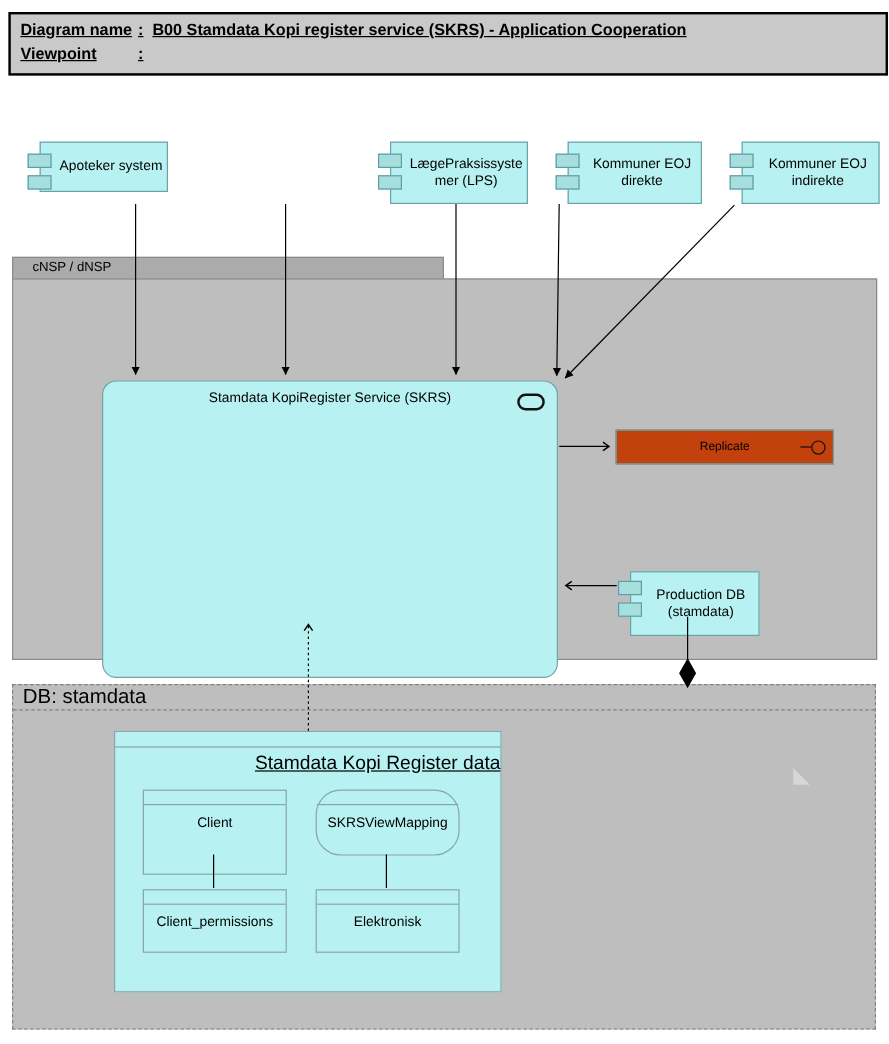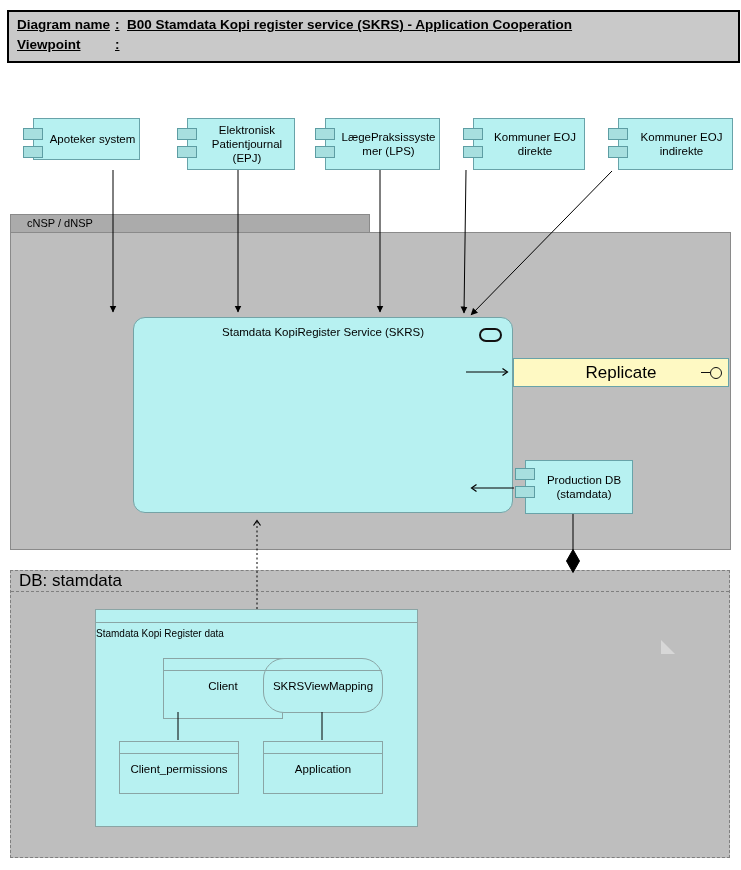--- a/index.html
+++ b/index.html
@@ -45,50 +45,49 @@
     position:absolute;left:10px;top:570px;width:720px;height:288px;
     background:#bebebe;border:1px dashed #7f7f7f;box-sizing:border-box;
   }
   .db-group-header{
     height:20px;border-bottom:1px dashed #7f7f7f;
     font-size:17px;line-height:19px;padding-left:8px;
   }
 
   
   .skrs{
-    position:absolute;left:85px;top:317px;width:380px;height:196px;
+    position:absolute;left:85px;top:317px;width:380px;height:248px;
     background:#b7f1f1;border:1px solid #74a3a6;border-radius:12px;
     box-sizing:border-box;
-    margin-left:48px;
   }
   .skrs-label{
     position:absolute;top:8px;left:0;right:0;text-align:center;
     font-size:11.5px;
   }
   .svc-icon{
     position:absolute;top:10px;right:10px;width:19px;height:10px;
     border:2px solid #111;border-radius:7px;
   }
 
   
   .replicate{
-    position:absolute;left:513px;top:358px;width:216px;height:29px;
-    background:#fef9c3;border:1px solid #68a3a9;box-sizing:border-box;
-    display:flex;align-items:center;justify-content:center;font-size:17px;
+    position:absolute;left:513px;top:358px;width:182px;height:29px;
+    background:#c2410c;border:1px solid #68a3a9;box-sizing:border-box;
+    display:flex;align-items:center;justify-content:center;font-size:10px;
   }
   .lollipop{
     position:absolute;right:6px;top:50%;transform:translateY(-50%);
     display:flex;align-items:center;
   }
   .lollipop .stick{width:9px;height:0;border-top:1.5px solid #111;}
   .lollipop .ball{width:10px;height:10px;border:1.5px solid #111;border-radius:50%;}
 
   
   .proddb{
-    position:absolute;left:525px;top:460px;width:108px;height:54px;
+    position:absolute;left:525px;top:476px;width:108px;height:54px;
     background:#b7f1f1;border:1px solid #68a3a9;box-sizing:border-box;
     display:flex;align-items:center;justify-content:center;text-align:center;
     font-size:11.5px;line-height:14px;padding-left:10px;
   }
   .proddb .port.p1{top:7px;}
   .proddb .port.p2{top:25px;}
 
   
   .note{
     position:absolute;left:490px;top:574px;width:185px;height:80px;
@@ -100,21 +99,21 @@
     position:absolute;left:661px;top:640px;width:0;height:0;
     border-left:14px solid #d7d7d7;border-top:14px solid transparent;
   }
 
   
   .data-box{
     position:absolute;left:95px;top:609px;width:323px;height:218px;
     background:#b7f1f1;border:1px solid #8aa5a5;box-sizing:border-box;
   }
   .data-strip{height:12px;border-bottom:1px solid #8aa5a5;}
-  .data-title{ text-align:left;font-size:10px;padding-top:5px;}
+  .data-title{ text-align:right;font-size:16px;padding-top:5px;text-decoration:underline;}
   .data-obj{
     position:absolute;width:120px;background:#b7f1f1;border:1px solid #8aa5a5;
     box-sizing:border-box;
   }
   .data-obj .data-strip{height:11px;}
   .data-obj .obj-label{text-align:center;font-size:11.5px;padding-top:9px;}
 
   
   svg.overlay{position:absolute;left:0;top:0;width:741px;height:870px;pointer-events:none;}
 </style>
@@ -132,27 +131,20 @@
     <div class="title-row">
       <span class="lbl">Viewpoint</span>
       <span class="col">:</span>
     </div>
   </div>
 
   <div class="component" style="left:33px;top:118px;width:107px;height:42px;">
     <span class="port p1"></span>
     <span class="port p2"></span>
     <span class="pre">Apoteker system</span>
-  </div>
-  <div class="component" style="left:187px;top:118px;width:108px;height:52px;">
-    <span class="port p1"></span>
-    <span class="port p2"></span>
-    <span class="pre">Elektronisk
-Patientjournal
-(EPJ)</span>
   </div>
   <div class="component" style="left:325px;top:118px;width:115px;height:52px;">
     <span class="port p1"></span>
     <span class="port p2"></span>
     <span class="pre">LægePraksissyste
 mer (LPS)</span>
   </div>
   <div class="component" style="left:473px;top:118px;width:112px;height:52px;">
     <span class="port p1"></span>
     <span class="port p2"></span>
@@ -194,35 +186,35 @@
   <div class="db-group">
     <div class="db-group-header">
       <span>DB: stamdata</span>
     </div>
   </div>
 
   <div class="data-box">
     <div class="data-strip"></div>
     <div class="data-title">Stamdata Kopi Register data</div>
 
-    <div class="data-obj" style="left:23px;top:48px;height:61px;margin-left:44px;">
+    <div class="data-obj" style="left:23px;top:48px;height:71px;">
       <div class="data-strip"></div>
       <div class="obj-label">Client</div>
     </div>
     <div class="data-obj" style="left:167px;top:48px;height:55px;border-radius:21px;">
       <div class="data-strip"></div>
       <div class="obj-label">SKRSViewMapping</div>
     </div>
     <div class="data-obj" style="left:23px;top:131px;height:53px;">
       <div class="data-strip"></div>
       <div class="obj-label">Client_permissions</div>
     </div>
     <div class="data-obj" style="left:167px;top:131px;height:53px;">
       <div class="data-strip"></div>
-      <div class="obj-label">Application</div>
+      <div class="obj-label">Elektronisk</div>
     </div>
   </div>
 
   <div class="note-fold"></div>
 
   <svg class="overlay" viewBox="0 0 741 870">
     <defs>
       <marker id="mSolid" viewBox="0 0 8 8" refX="6.5" refY="4" markerWidth="8" markerHeight="8" orient="auto">
         <path d="M0,0.5 L7,4 L0,7.5 Z" fill="#000"></path>
       </marker>

